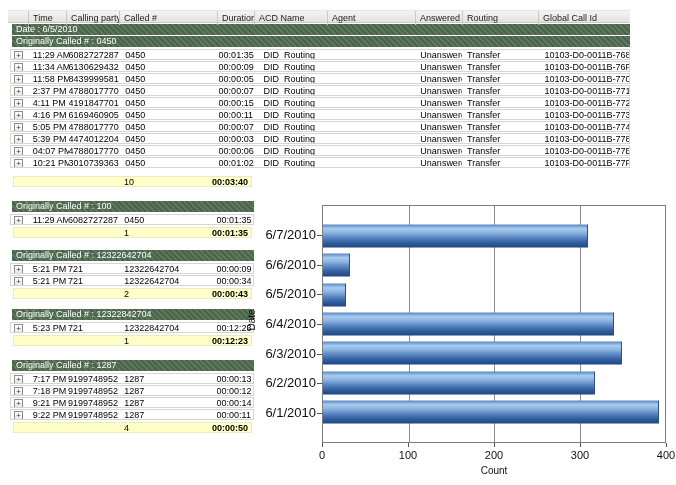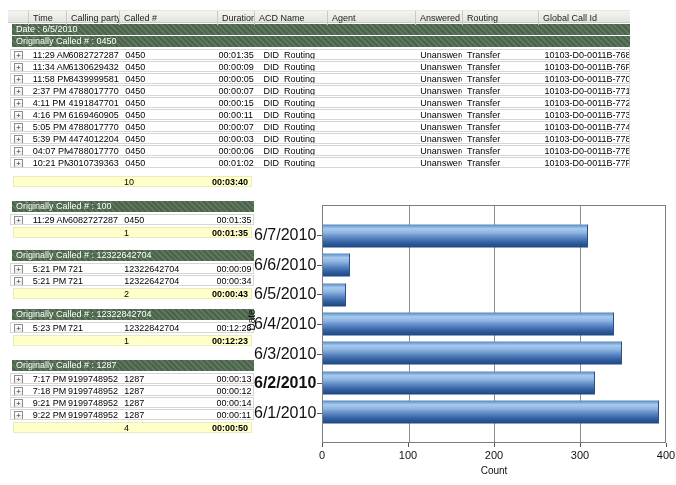--- a/index.html
+++ b/index.html
@@ -64,21 +64,21 @@
           border:1px solid #7d7d7d; background:#fff; }
   .vgrid { position:absolute; top:0; bottom:0; width:1px; background:#8c8c8c; }
   .bands { position:absolute; left:0; top:0; right:0; bottom:0; display:flex;
            flex-direction:column; padding:15px 0; }
   .band { flex:1; position:relative; }
   .bar { position:absolute; left:0; top:50%; transform:translateY(-50%); height:23px;
          background:linear-gradient(180deg,#5688c4 0%,#a8caed 18%,#8fb5e2 35%,
                      #5e8ac6 55%,#33609f 78%,#1d4583 100%);
          border-right:1px solid #2a4f8f; }
   .ylab { position:absolute; width:62px; height:12px; text-align:right;
-          font-size:16px; color:#111; line-height:12px; }
+          font-size:13px; color:#111; line-height:12px; }
   .ytick { position:absolute; width:5px; height:1px; background:#555; }
   .xtick { position:absolute; width:1px; height:4px; background:#555; }
   .xlab { position:absolute; width:34px; text-align:center; font-size:11px; color:#111; }
   .axis-title-x { position:absolute; left:322px; width:344px; top:465px;
                   text-align:center; font-size:10px; color:#111; }
   .axis-title-y { position:absolute; left:237px; top:314px; width:30px; height:12px;
                   text-align:center; font-size:10px; color:#111;
                   transform:rotate(-90deg); }
 </style>
 </head>
@@ -403,21 +403,21 @@
   <div class="ylab" style="left: 254px; top: 228.857px;">6/7/2010</div>
       <div class="ytick" style="left: 317px; top: 235px;"></div>
       <div class="ylab" style="left: 254px; top: 258.571px;">6/6/2010</div>
       <div class="ytick" style="left: 317px; top: 265px;"></div>
       <div class="ylab" style="left: 254px; top: 288.286px;">6/5/2010</div>
       <div class="ytick" style="left: 317px; top: 294px;"></div>
       <div class="ylab" style="left: 254px; top: 318px;">6/4/2010</div>
       <div class="ytick" style="left: 317px; top: 324px;"></div>
       <div class="ylab" style="left: 254px; top: 347.714px;">6/3/2010</div>
       <div class="ytick" style="left: 317px; top: 354px;"></div>
-      <div class="ylab" style="left: 254px; top: 377.429px; font-weight: bold;">6/2/2010</div>
+      <div class="ylab" style="left: 254px; top: 377.429px;">6/2/2010</div>
       <div class="ytick" style="left: 317px; top: 383px;"></div>
       <div class="ylab" style="left: 254px; top: 407.143px;">6/1/2010</div>
       <div class="ytick" style="left: 317px; top: 413px;"></div>
       <div class="xtick" style="left: 322px; top: 443px;"></div>
       <div class="xlab" style="left: 305px; top: 449px;">0</div>
       <div class="xtick" style="left: 408px; top: 443px;"></div>
       <div class="xlab" style="left: 391px; top: 449px;">100</div>
       <div class="xtick" style="left: 494px; top: 443px;"></div>
       <div class="xlab" style="left: 477px; top: 449px;">200</div>
       <div class="xtick" style="left: 580px; top: 443px;"></div>

